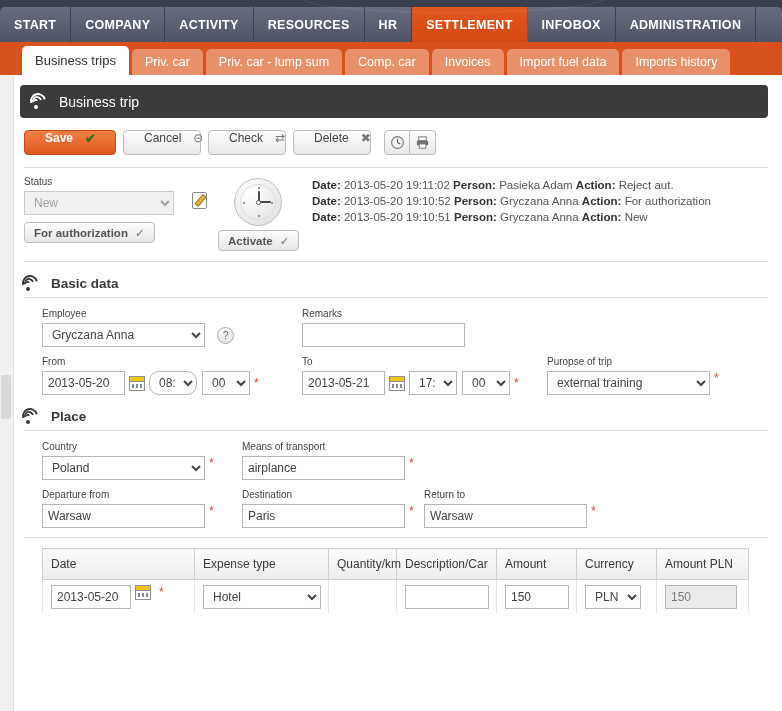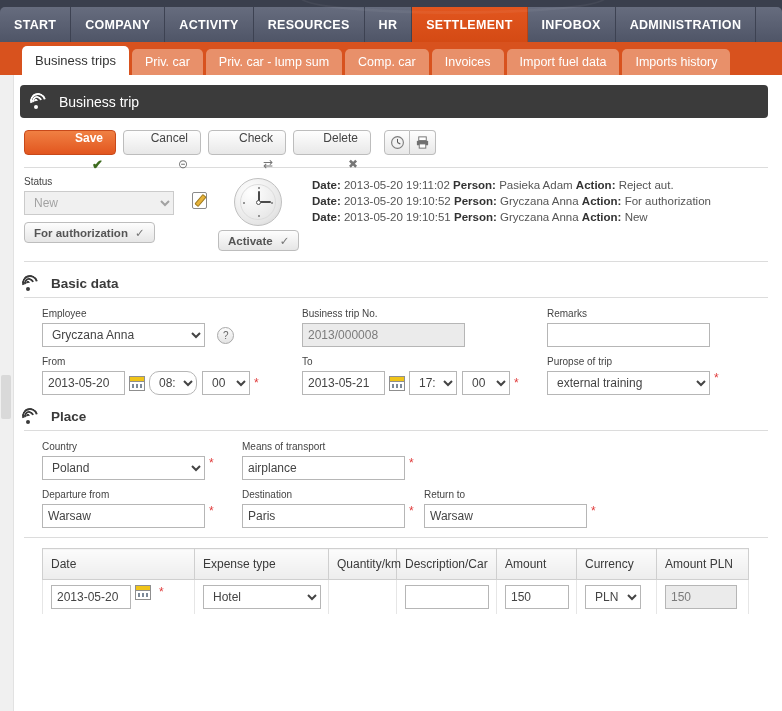--- a/index.html
+++ b/index.html
@@ -140,31 +140,30 @@
   .wave .dot {
     position:absolute; left:2px; bottom:0px; width:4px; height:4px;
     border-radius:50%; background: currentColor; border:none; transform:none;
   }
 
   
   .toolbar { display: flex; align-items: center; gap: 7px; padding: 2px 0 12px 4px; }
   .btn {
     height: 25px;
     display: inline-flex;
-    align-items: flex-end;
+    align-items: flex-start;
     gap: 12px;
-    padding: 0 12px;
+    padding: 0 20px;
     font-size: 12px;
     color: #444;
     background: linear-gradient(to bottom,#fefefe 0%,#e8e8e8 100%);
     border: 1px solid #bdbdbd;
     border-radius: 4px;
     cursor: pointer;
     white-space: nowrap;
-    flex-direction: column;
   }
   .btn.primary {
     background: linear-gradient(to bottom,#f08043 0%,#e2561f 100%);
     border: 1px solid #c8491a;
     color: #ffffff;
     font-weight: bold;
     width: 92px;
     justify-content: space-between;
   }
   .btn.primary .gi { color: #3d6b1e; font-size: 13px; }
@@ -434,24 +433,20 @@
       <span class="stitle">Basic data</span>
     </div>
     <hr class="section-rule">
 
     <div class="fields">
       <div class="frow">
         <div class="fcell" style="width:260px;">
           <span class="lbl">Employee</span>
           <select style="width:163px;" id="employee-select"><option value="Gryczana Anna">Gryczana Anna</option><option value="Pasieka Adam">Pasieka Adam</option></select>
           <span style="display:inline-flex;align-items:center;justify-content:center;width:17px;height:17px;border-radius:50%;border:1px solid #a8a8a8;background:linear-gradient(to bottom,#fbfbfb,#e4e4e4);color:#666;font-size:10px;margin-left:9px;vertical-align:middle;">?</span>
-        </div>
-        <div class="fcell" style="width:245px;">
-          <span class="lbl">Business trip No.</span>
-          <input type="text" style="width: 163px;" disabled="" value="2013/000008">
         </div>
         <div class="fcell">
           <span class="lbl">Remarks</span>
           <input type="text" style="width: 163px;" value="">
         </div>
       </div>
 
       <div class="frow" style="margin-top:6px;">
         <div class="fcell" style="width:260px;">
           <span class="lbl">From</span>

